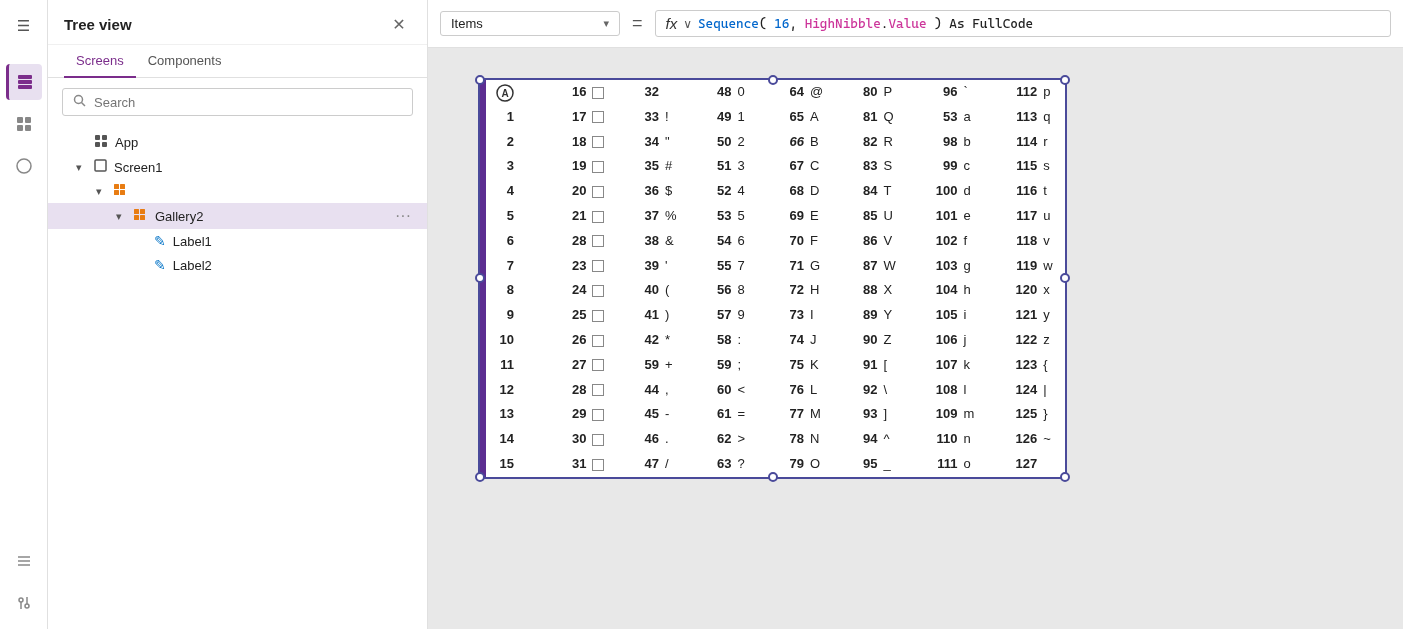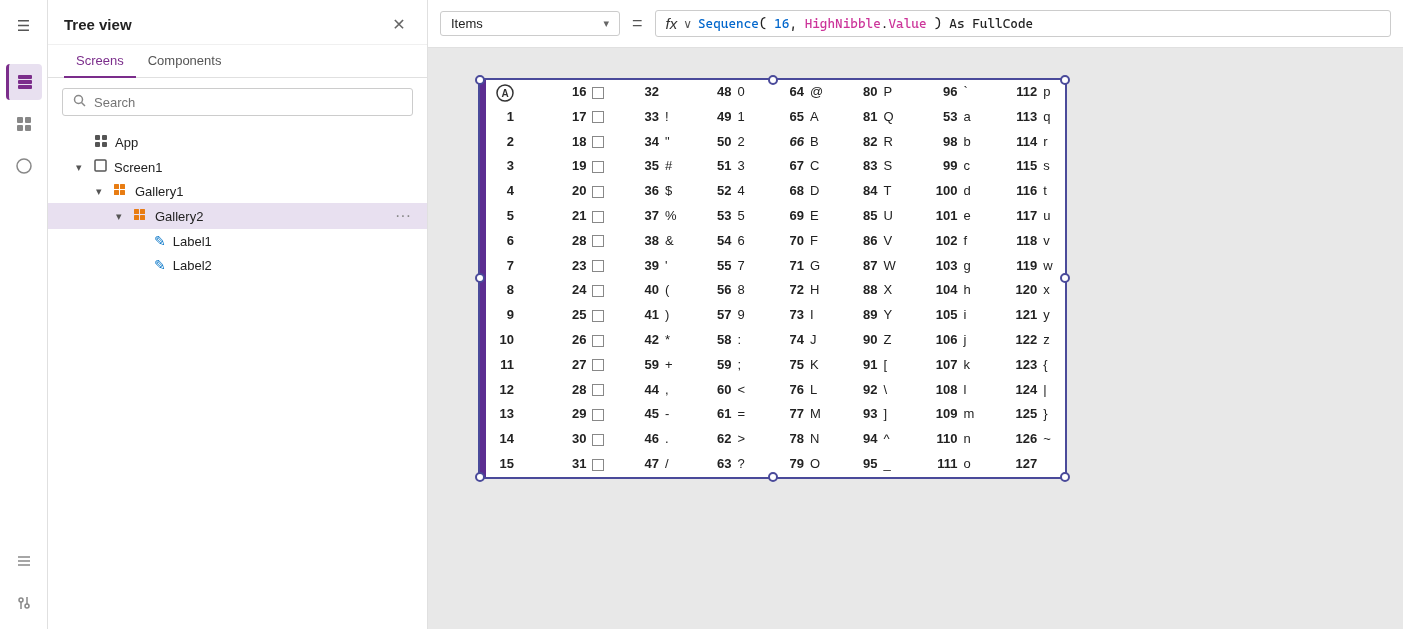--- a/index.html
+++ b/index.html
@@ -317,21 +317,20 @@
       <span class="indent"></span>
       <span class="chevron">▾</span>
       <span class="item-icon">
         <svg width="14" height="12" viewBox="0 0 14 12" fill="none">
             <rect x="0" y="0" width="5" height="5" rx="0.5" fill="#e87c12"></rect>
             <rect x="6" y="0" width="5" height="5" rx="0.5" fill="#e87c12"></rect>
             <rect x="0" y="6" width="5" height="5" rx="0.5" fill="#e87c12"></rect>
             <rect x="6" y="6" width="5" height="5" rx="0.5" fill="#e87c12"></rect>
           </svg>
       </span>
-      <span class="item-label">Gallery1</span>
     </div>
 
     <div class="tree-item selected">
       <span class="indent"></span>
       <span class="indent"></span>
       <span class="indent"></span>
       <span class="chevron">▾</span>
       <span class="item-icon">
         <svg width="14" height="12" viewBox="0 0 14 12" fill="none">
             <rect x="0" y="0" width="5" height="5" rx="0.5" fill="#e87c12"></rect>

